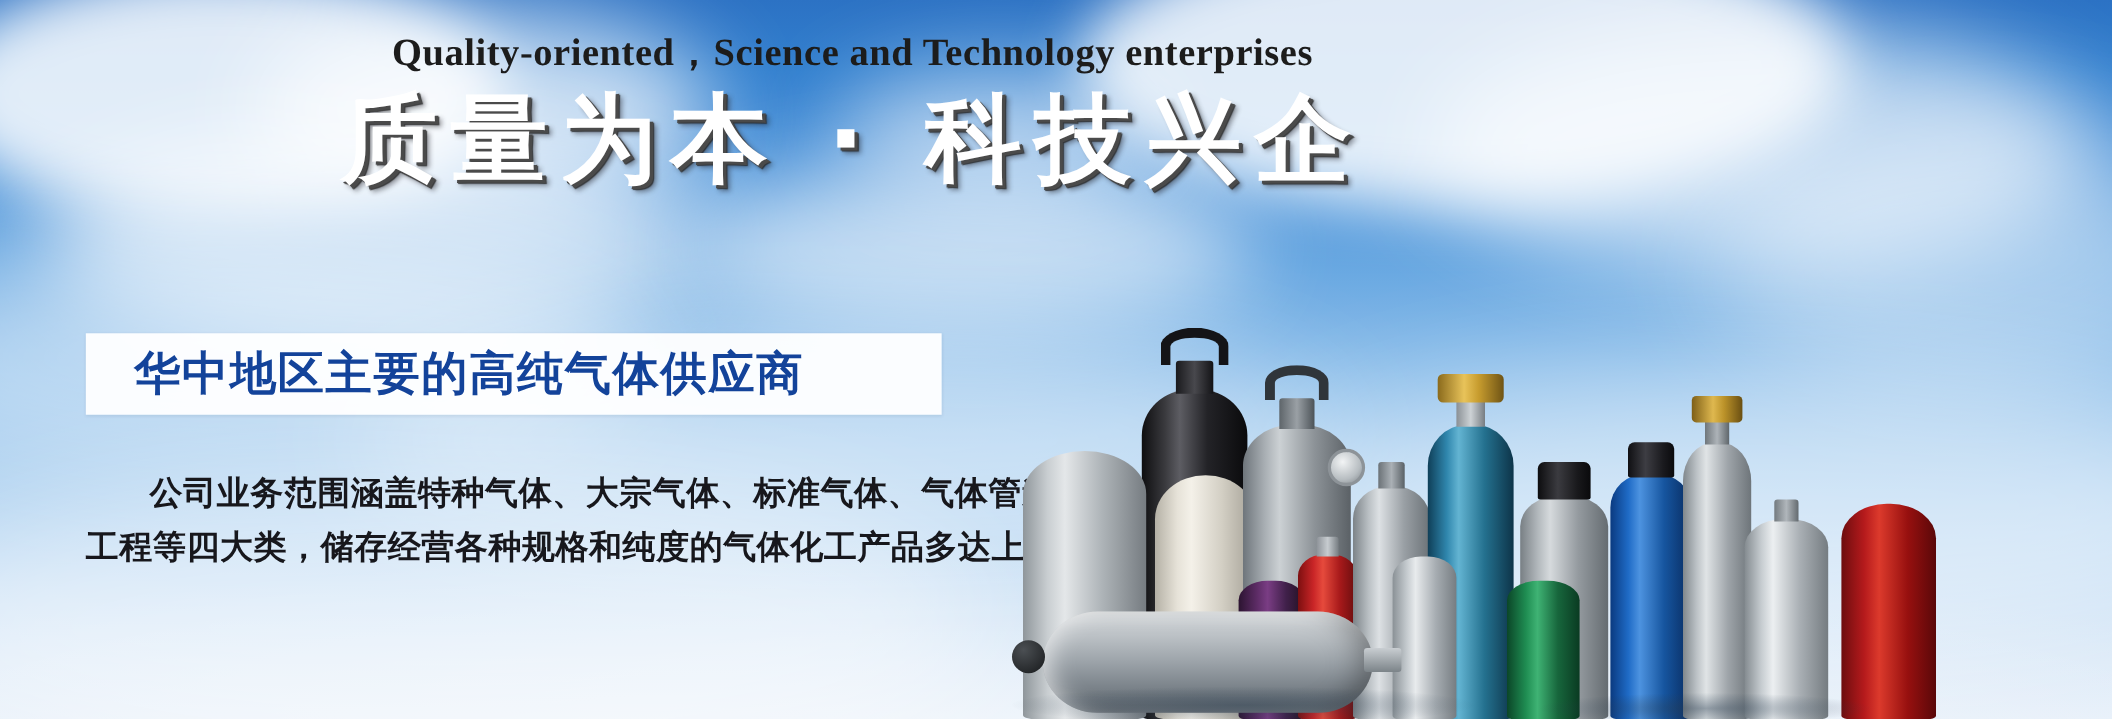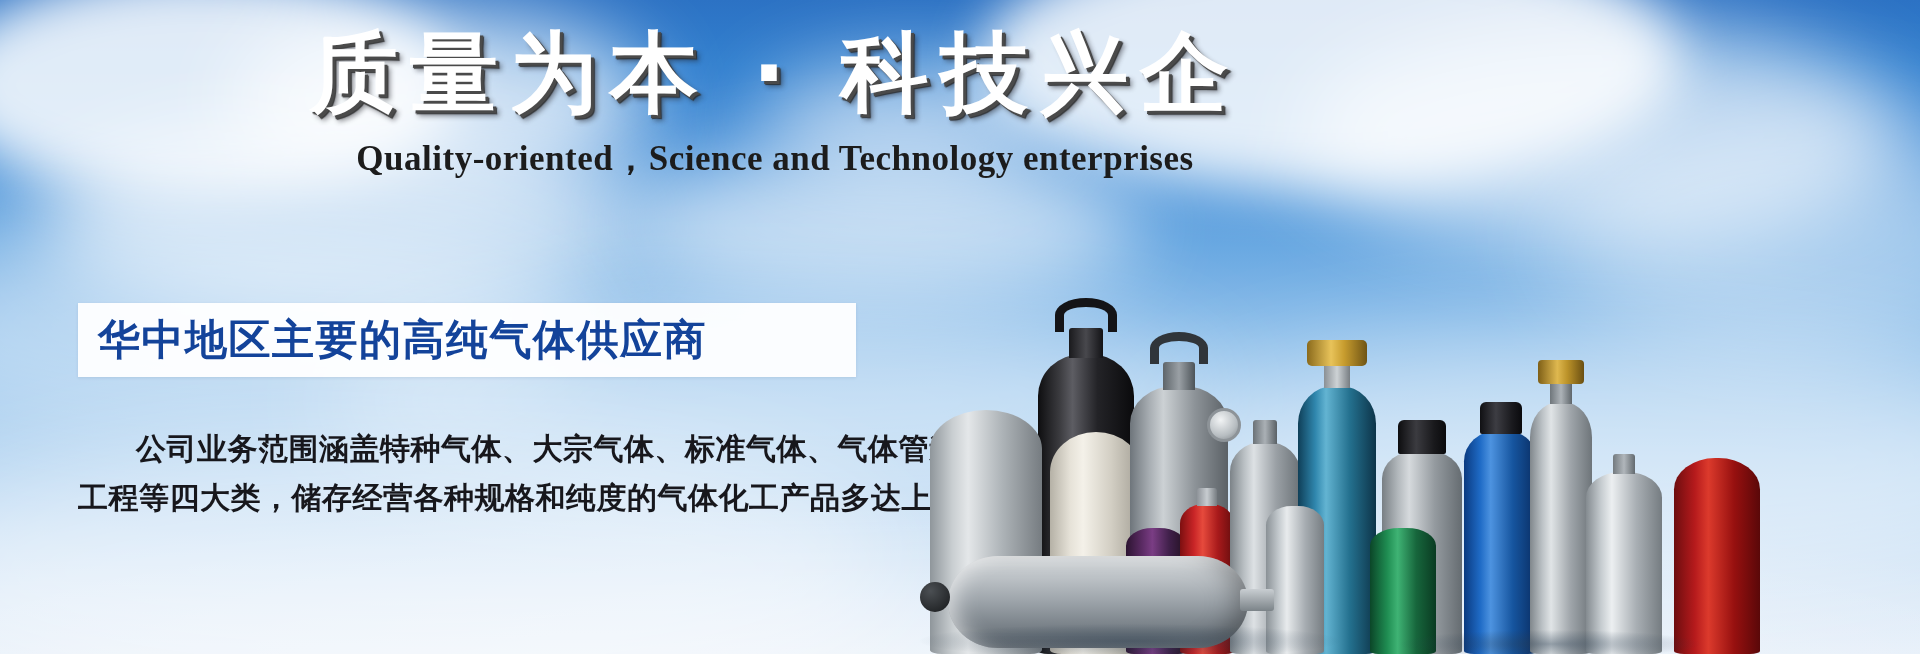--- a/index.html
+++ b/index.html
@@ -75,21 +75,21 @@
     white-space:nowrap;
   }
 
   
   #slogan-box {
     position:absolute;
     left:78px; top:303px;
     width:778px; height:74px;
     background:rgba(255,255,255,0.94);
     display:flex; align-items:center;
-    padding-left:20px;
+    padding-left:44px;
     box-shadow:0 1px 3px rgba(20,50,90,0.10);
   }
   #slogan-text {
     font-family:"DejaVu Sans", sans-serif;
     font-size:42px;
     font-weight:700;
     color:#13439a;
     letter-spacing:1.5px;
     white-space:nowrap;
   }
@@ -176,22 +176,22 @@
   <div class="cloud" id="c5"></div>
   <div class="cloud soft" id="c6"></div>
   <div class="cloud faint" id="c7"></div>
   <div class="cloud soft" id="c8"></div>
   <div class="cloud faint" id="c9"></div>
   <div class="cloud faint" id="c10"></div>
   <div class="cloud faint" id="c11"></div>
   <div class="cloud soft" id="c12"></div>
 
   <div id="headline-block">
+    <div id="subtitle">Quality-oriented，Science and Technology enterprises</div>
     <div id="headline">质量为本 · 科技兴企</div>
-    <div id="subtitle">Quality-oriented，Science and Technology enterprises</div>
   </div>
 
   <div id="slogan-box">
     <span id="slogan-text">华中地区主要的高纯气体供应商</span>
   </div>
 
   <div id="body-copy">
     <span class="pline"><span class="indent"></span><span>公司业务范围涵盖特种气体、大宗气体、标准气体、气体管道</span></span>
     <span class="pline"><span>工程等四大类，储存经营各种规格和纯度的气体化工产品多达上百</span></span>
   </div>

